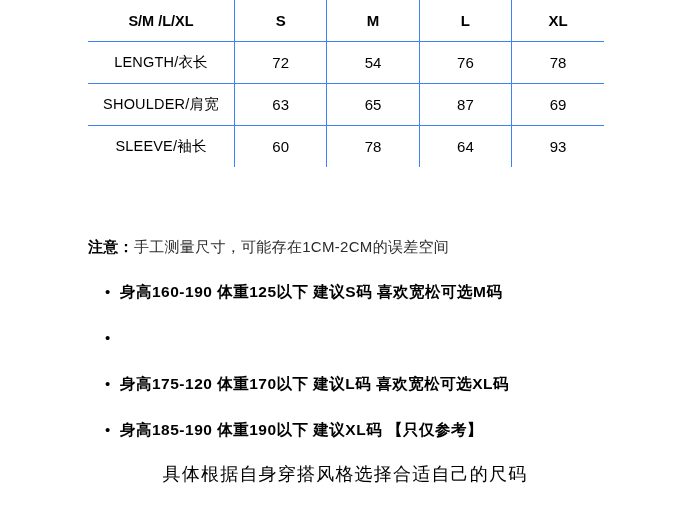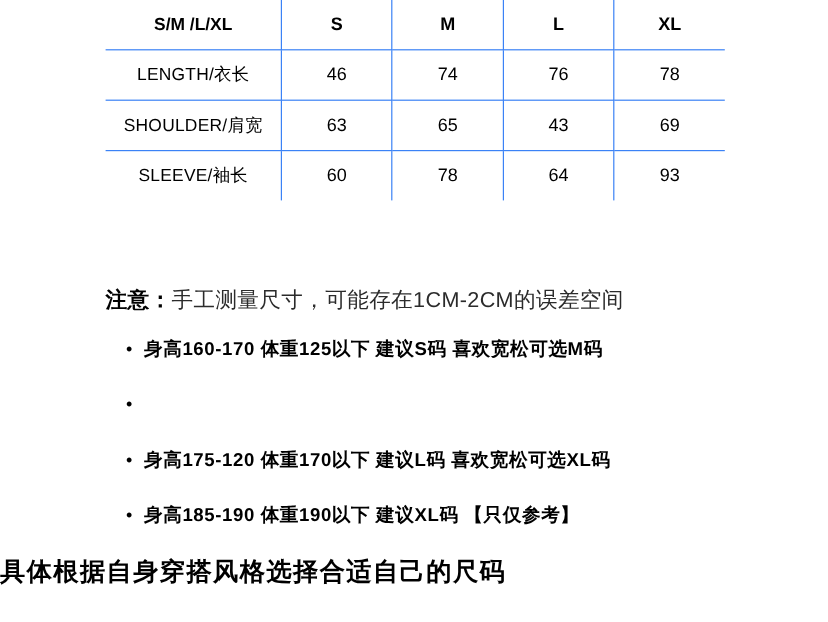--- a/index.html
+++ b/index.html
@@ -65,21 +65,21 @@
   }
   .cell-val {
     font-size: 16px;
   }
 
   
   .note {
     position: absolute;
     left: 88px;
     top: 238px;
-    font-size: 18px;
+    font-size: 15px;
     color: #2b2b2b;
     letter-spacing: 0.3px;
     white-space: nowrap;
     text-align: center;
   }
   .note .note-label {
     font-weight: bold;
     color: #000000;
   }
 
@@ -112,22 +112,23 @@
     color: #000000;
     font-weight: bold;
     letter-spacing: 0.5px;
   }
 
   .footer-line {
     position: absolute;
     left: 0;
     top: 462px;
     width: 690px;
-    font-size: 21px;
-    font-weight: bold;
+    text-align: center;
+    font-size: 18px;
+    font-weight: normal;
     letter-spacing: 1.2px;
     color: #000000;
   }
 </style>
 </head>
 <body>
 
 <div class="page">
 
   <div class="size-table-wrap">
@@ -135,51 +136,51 @@
       <tbody>
         <tr>
           <td class="col-head">S/M /L/XL</td>
           <td class="col-head">S</td>
           <td class="col-head">M</td>
           <td class="col-head">L</td>
           <td class="col-head">XL</td>
         </tr>
         <tr>
           <td class="row-head">LENGTH/衣长</td>
-          <td class="cell-val">46</td>
-          <td class="cell-val">74</td>
+          <td class="cell-val">72</td>
+          <td class="cell-val">54</td>
           <td class="cell-val">76</td>
           <td class="cell-val">78</td>
         </tr>
         <tr>
           <td class="row-head">SHOULDER/肩宽</td>
           <td class="cell-val">63</td>
           <td class="cell-val">65</td>
-          <td class="cell-val">43</td>
+          <td class="cell-val">87</td>
           <td class="cell-val">69</td>
         </tr>
         <tr>
           <td class="row-head">SLEEVE/袖长</td>
           <td class="cell-val">60</td>
           <td class="cell-val">78</td>
           <td class="cell-val">64</td>
           <td class="cell-val">93</td>
         </tr>
       </tbody>
     </table>
   </div>
 
   <div class="note">
     <span class="note-label">注意：</span><span class="note-text">手工测量尺寸，可能存在1CM-2CM的误差空间</span>
   </div>
 
   <div class="bullets">
     <div class="bullet-row">
       <span class="bullet-dot">•</span>
-      <span class="bullet-text">身高160-170 体重125以下 建议S码 喜欢宽松可选M码</span>
+      <span class="bullet-text">身高160-190 体重125以下 建议S码 喜欢宽松可选M码</span>
     </div>
     <div class="bullet-row">
       <span class="bullet-dot">•</span>
     </div>
     <div class="bullet-row">
       <span class="bullet-dot">•</span>
       <span class="bullet-text">身高175-120 体重170以下 建议L码 喜欢宽松可选XL码</span>
     </div>
     <div class="bullet-row">
       <span class="bullet-dot">•</span>

